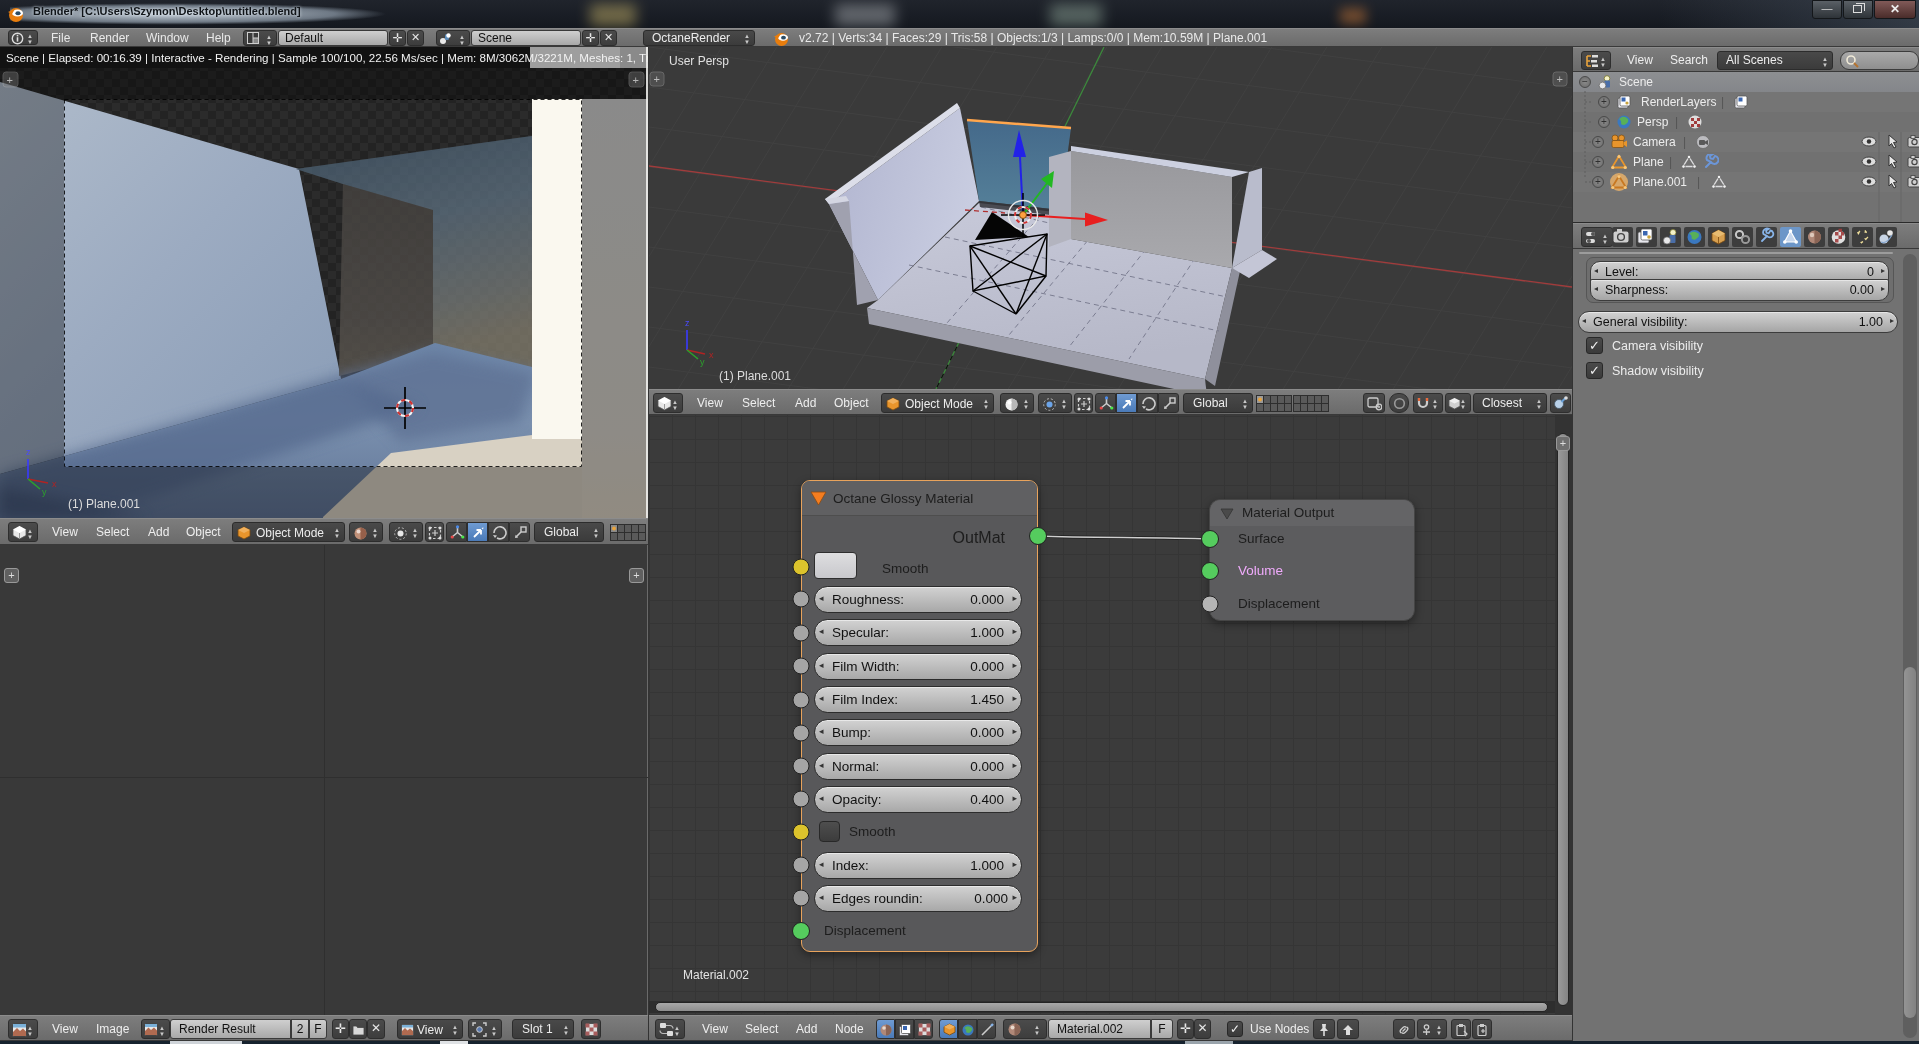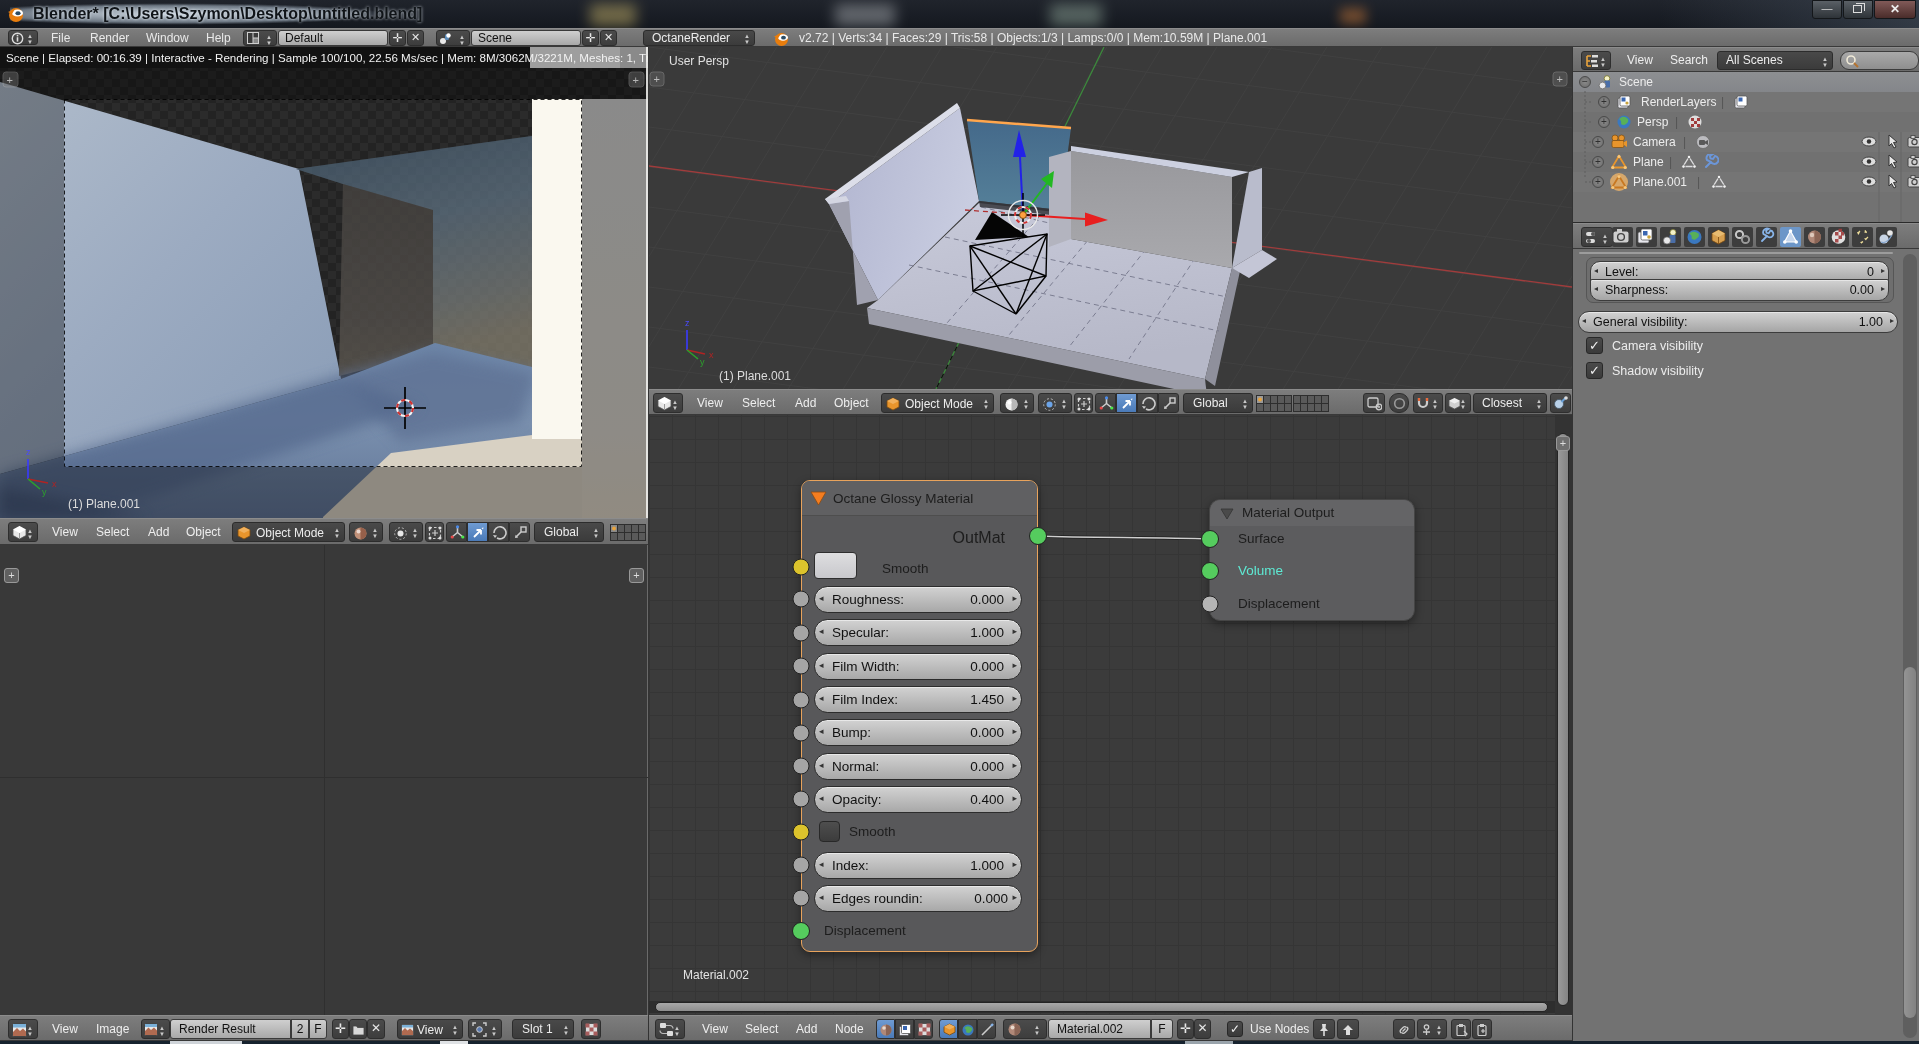--- a/index.html
+++ b/index.html
@@ -23,21 +23,21 @@
     <div class="abs" style="left:835px;top:4px;width:60px;height:22px;background:#b8bcc0;filter:blur(7px);opacity:.45"></div>
     <div class="abs" style="left:1050px;top:4px;width:52px;height:22px;background:#9fb8a8;filter:blur(7px);opacity:.45"></div>
     <div class="abs" style="left:1340px;top:8px;width:26px;height:16px;background:#c87838;filter:blur(6px);opacity:.5"></div>
     <div class="abs" style="left:1660px;top:0;width:259px;height:28px;background:linear-gradient(90deg,rgba(70,80,95,0),rgba(78,90,105,.5))"></div>
     <svg class="abs" style="left:7px;top:5px" width="18" height="18" viewBox="0 0 18 18">
         <circle cx="9" cy="10" r="7" fill="#e87d0d"></circle>
         <ellipse cx="10.5" cy="8" rx="5.5" ry="3.6" fill="#fff"></ellipse>
         <ellipse cx="11" cy="8.2" rx="2.6" ry="2" fill="#2c4c64"></ellipse>
         <path d="M1 7 L8 4 L5 9 Z" fill="#e87d0d"></path>
       </svg>
-    <span class="abs" style="left:33px;top:5px;font-size:16px;color:#101418;font-weight:bold;text-shadow:0 0 3px rgba(230,238,246,.9)">Blender* [C:\Users\Szymon\Desktop\untitled.blend]</span>
+    <span class="abs" style="left:33px;top:5px;font-size:11px;color:#101418;font-weight:bold;text-shadow:0 0 3px rgba(230,238,246,.9)">Blender* [C:\Users\Szymon\Desktop\untitled.blend]</span>
     <div class="abs" style="left:1812px;top:0;width:30px;height:19px;background:linear-gradient(#5a6066,#2e3338);border:1px solid #14171a;border-radius:0 0 3px 3px;color:#ddd;text-align:center;font-size:11px;line-height:15px">—</div>
     <div class="abs" style="left:1843px;top:0;width:30px;height:19px;background:linear-gradient(#5a6066,#2e3338);border:1px solid #14171a;border-radius:0 0 3px 3px">
         <div class="abs" style="left:9px;top:4px;width:9px;height:8px;border:1px solid #ddd"></div>
         <div class="abs" style="left:12px;top:2px;width:9px;height:8px;border:1px solid #ddd;border-bottom:none;border-left:none"></div>
       </div>
     <div class="abs" style="left:1874px;top:0;width:42px;height:19px;background:linear-gradient(#815a58,#4a2c2a);border:1px solid #14171a;border-radius:0 0 3px 3px;color:#eee;text-align:center;font-size:12px;line-height:16px;font-weight:bold">✕</div>
   </div>
   <div id="infohdr" class="abs hdr" style="left:0;top:28px;width:1919px;height:19px;font-size:12px;color:#e9e9e9">
     <div class="abs btn" style="left:8px;top:1px;width:30px;height:15px">
         <svg width="13" height="13" style="margin:1px 0 0 2px" viewBox="0 0 13 13">
@@ -630,21 +630,21 @@
       </div>
     <span class="abs" style="left:175px;top:508px;font-size:13.5px;color:#1d1d1d">Displacement</span>
 
     <div class="abs" style="left:560px;top:84px;width:206px;height:122px;background:#5c5c5e;border:1px solid #454545;border-radius:11px;box-shadow:0 3px 8px rgba(0,0,0,.4)">
       <div class="abs" style="left:0;top:0;right:0;height:26px;background:#646466;border-radius:11px 11px 0 0"></div>
       <svg class="abs" style="left:10px;top:7px" width="14" height="14" viewBox="0 0 14 14">
           <polygon points="1,2 13,2 7,12" fill="#4a4a4a" stroke="#333" stroke-width="0.8"></polygon>
         </svg>
       <span class="abs" style="left:32px;top:5px;font-size:13.5px;color:#1d1d1d">Material Output</span>
       <span class="abs" style="left:28px;top:31px;font-size:13.5px;color:#1d1d1d">Surface</span>
-      <span class="abs" style="left:28px;top:63px;font-size:13.5px;color:#5eead4">Volume</span>
+      <span class="abs" style="left:28px;top:63px;font-size:13.5px;color:#f0abfc">Volume</span>
       <span class="abs" style="left:28px;top:96px;font-size:13.5px;color:#1d1d1d">Displacement</span>
     </div>
     <svg class="abs" style="left:0;top:0" width="923" height="600" viewBox="0 0 923 600" id="socketsvg">
       <g stroke="#222" stroke-width="1">
         <circle cx="389" cy="121" r="8.5" fill="#55cc5e"></circle>
         <circle cx="152" cy="152" r="8" fill="#dcc32c"></circle>
         <circle cx="152" cy="184" r="8" fill="#a5a5a5"></circle>
         <circle cx="152" cy="218" r="8" fill="#a5a5a5"></circle>
         <circle cx="152" cy="251" r="8" fill="#a5a5a5"></circle>
         <circle cx="152" cy="285" r="8" fill="#a5a5a5"></circle>

